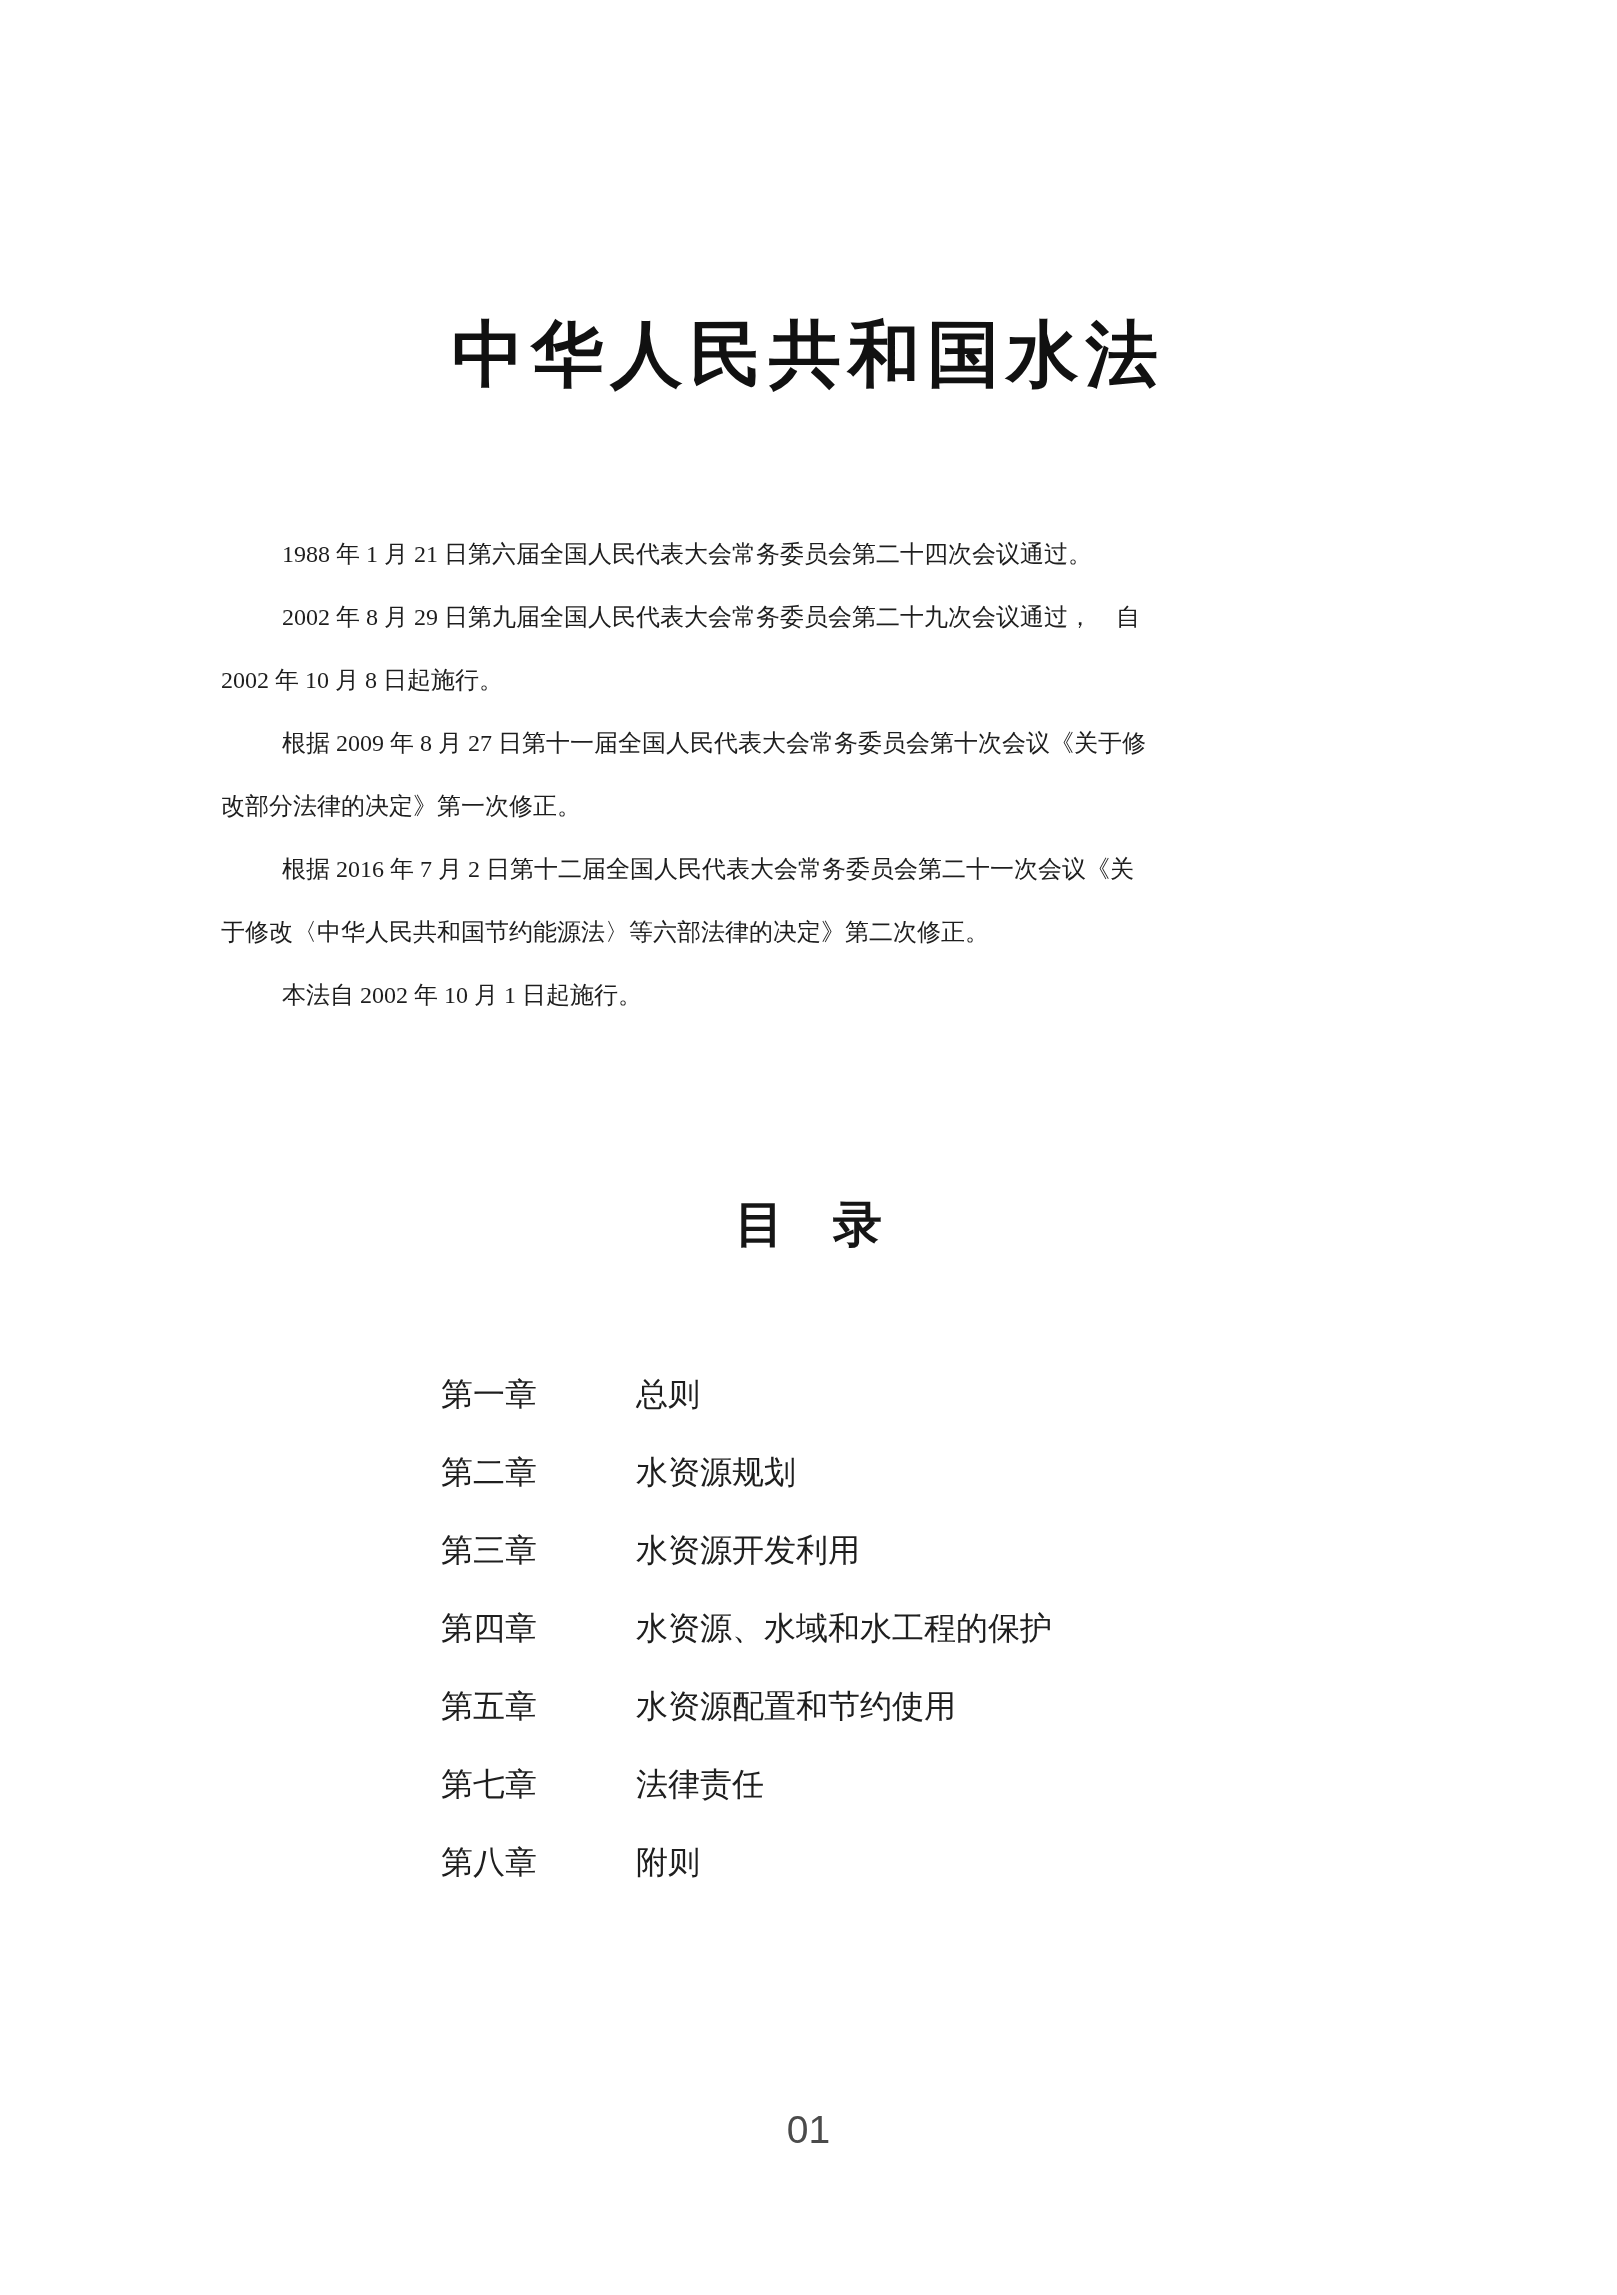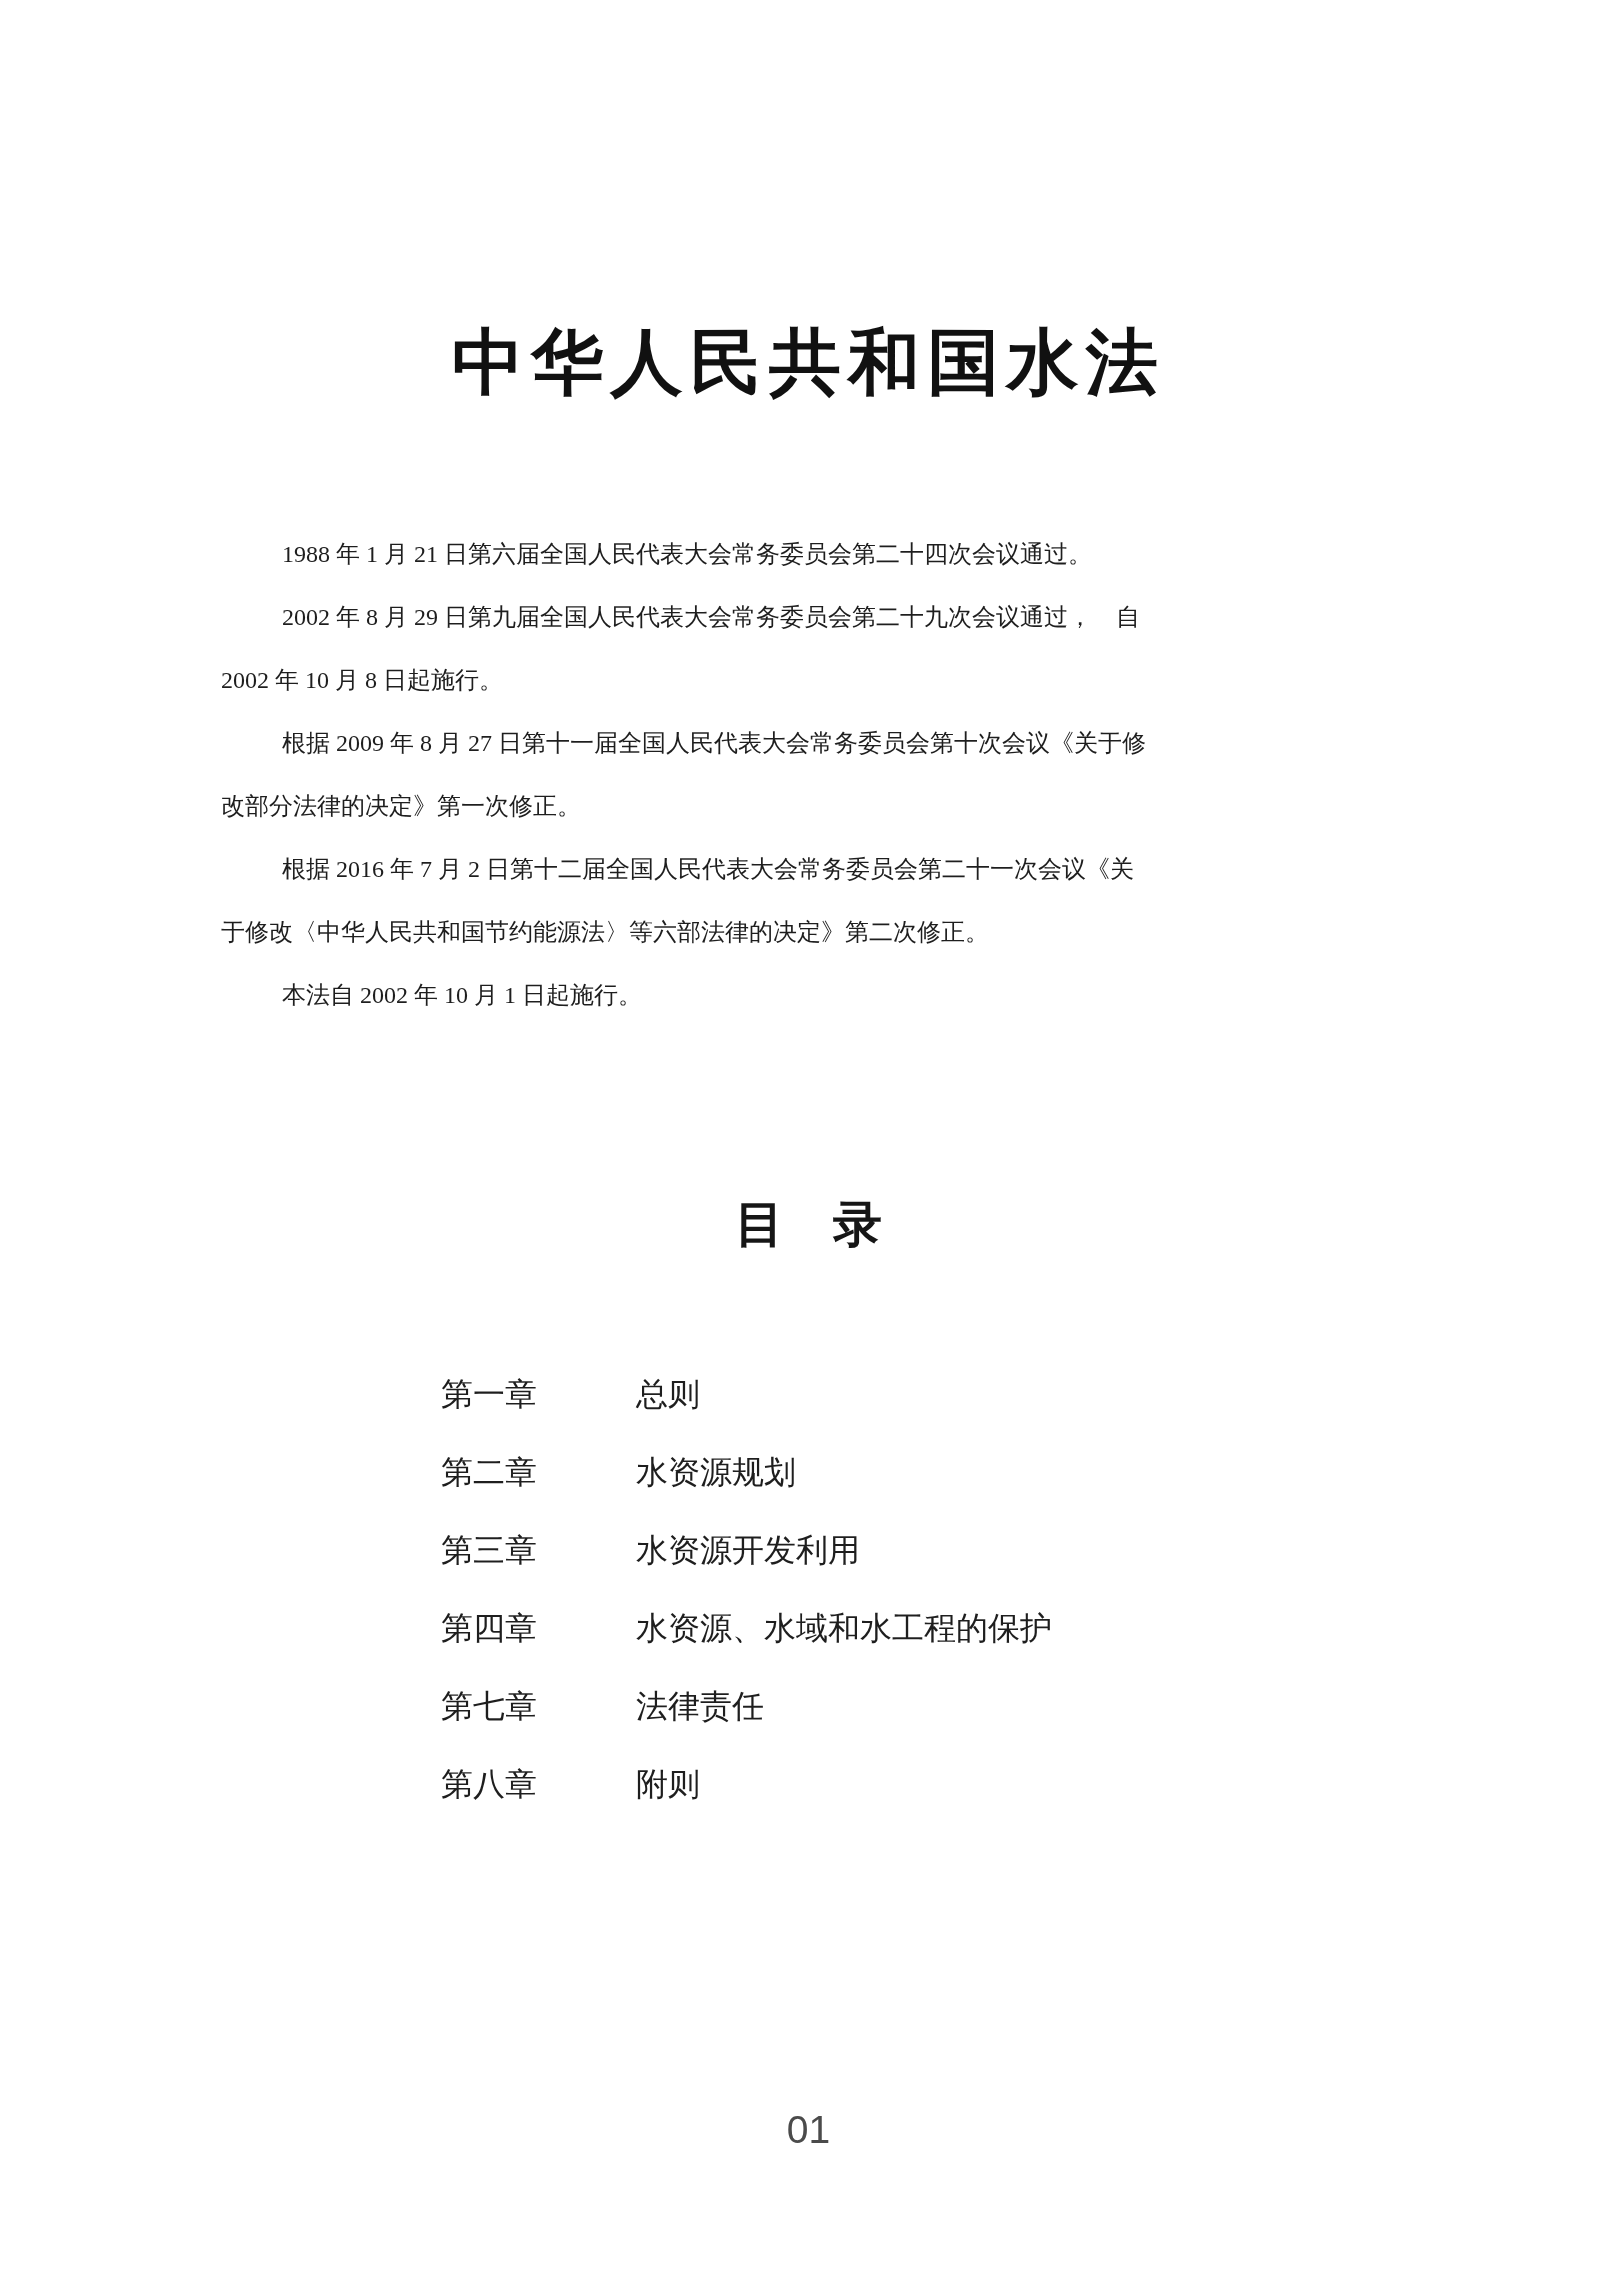--- a/index.html
+++ b/index.html
@@ -10,21 +10,21 @@
     background: #ffffff;
     overflow: hidden;
     font-family: "Liberation Serif", "DejaVu Serif", serif;
     color: #1e1e1e;
   }
   .doc-title {
     position: absolute;
     top: 307px;
     left: 0;
     right: 0;
-    margin: 16px;
+    margin: 8px;
     text-align: center;
     font-size: 72px;
     line-height: 80px;
     font-weight: 700;
     letter-spacing: 7.2px;
     color: #111111;
     white-space: nowrap;
   }
   .preamble {
     position: absolute;
@@ -109,20 +109,24 @@
     </div>
     <div class="toc-row">
       <span class="toc-chapter">第三章</span>
       <span class="toc-title">水资源开发利用</span>
     </div>
     <div class="toc-row">
       <span class="toc-chapter">第四章</span>
       <span class="toc-title">水资源、水域和水工程的保护</span>
     </div>
     <div class="toc-row">
+      <span class="toc-chapter">第五章</span>
+      <span class="toc-title">水资源配置和节约使用</span>
+    </div>
+    <div class="toc-row">
       <span class="toc-chapter">第七章</span>
       <span class="toc-title">法律责任</span>
     </div>
     <div class="toc-row">
       <span class="toc-chapter">第八章</span>
       <span class="toc-title">附则</span>
     </div>
   </nav>
 
   <div class="page-number">01</div>

